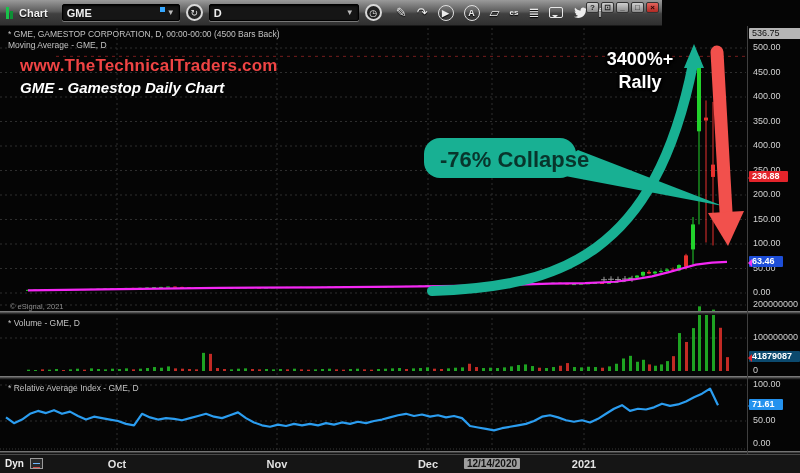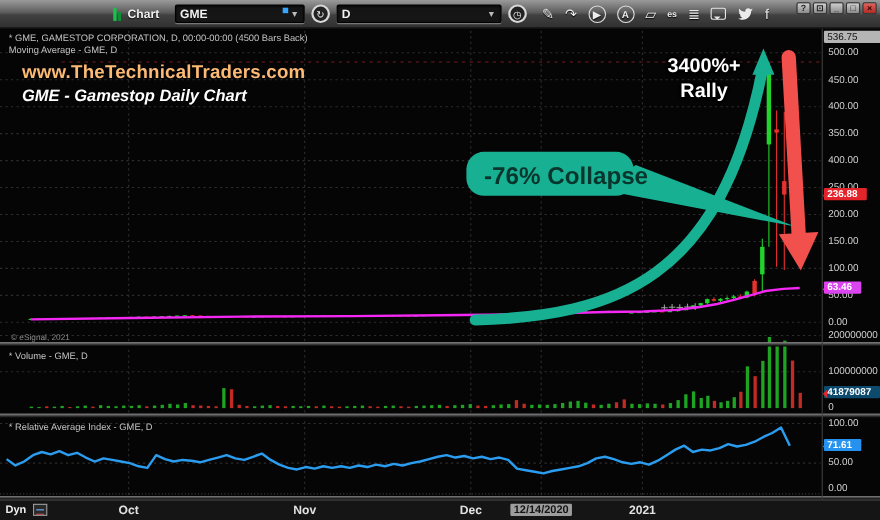--- a/index.html
+++ b/index.html
@@ -1,22 +1,22 @@
 <!DOCTYPE html>
 <html><head>
 <meta charset="utf-8">
 <style>
   html,body{margin:0;padding:0;background:#000;width:800px;height:473px;overflow:hidden;
     font-family:"Liberation Sans",sans-serif;-webkit-font-smoothing:antialiased;}
   #stage{position:relative;width:800px;height:473px;background:#050505;}
 
   
-  #toolbar{position:absolute;left:0;top:0;width:800px;height:26px;z-index:6;
+  #toolbar{position:absolute;left:0;top:0;width:662px;height:26px;z-index:6;
     background:linear-gradient(#9a9a9a,#5d5d5d 45%,#404040 55%,#303030);
-    border-bottom:1px solid #1a1a1a;display:flex;align-items:center;gap:6px;padding:0 4px;box-sizing:border-box;justify-content:center;}
+    border-bottom:1px solid #1a1a1a;display:flex;align-items:center;gap:6px;padding:0 4px;box-sizing:border-box;}
   .chartbadge{display:flex;align-items:flex-end;gap:1px;height:12px;margin-left:2px;}
   .chartbadge i{display:block;width:3px;background:#19c24a;}
   .chartbadge i:nth-child(1){height:12px;} .chartbadge i:nth-child(2){height:8px;background:#0e8f36;}
   .applabel{color:#f2f2f2;font-size:11px;font-weight:bold;text-shadow:0 1px 1px #000;margin-right:8px;}
   .field{position:relative;height:17px;background:#151515;border:1px solid #000;border-radius:2px;
     box-shadow:inset 0 1px 2px #000, 0 1px 0 #777;color:#f0f0f0;font-size:11px;font-weight:bold;
     display:flex;align-items:center;padding:0 4px;box-sizing:border-box;}
   .field .caret{margin-left:auto;color:#bbb;font-size:8px;}
   .field.symbol{width:118px;} .field.interval{width:150px;}
   .bluedot{position:absolute;right:14px;top:2px;width:5px;height:5px;background:#35a7ff;}
@@ -34,40 +34,40 @@
   .winbtn.close{background:linear-gradient(#e2635c,#b02a24);color:#2a0000;}
 
   
   .sep{position:absolute;left:0;width:800px;z-index:3;height:4px;
     background:linear-gradient(#8d8d8d,#2e2e2e 60%,#000);}
   #axis-border{position:absolute;left:747px;top:26px;width:1px;height:428px;background:#3f3f3f;z-index:3;}
   #rightaxis{position:absolute;left:748px;top:26px;width:52px;height:428px;z-index:4;}
   .tick{position:absolute;left:5px;color:#d2d2d2;font-size:9px;white-space:nowrap;}
   .tick.special{left:1px;padding:0 8px 1px 3px;border-radius:1px;font-weight:bold;color:#fff;}
   .tick.cursor{background:#b5b5b5;color:#111;font-weight:normal;width:42px;}
-  .tick.last{background:#e3242b;} .tick.ma{background:#d946ef;}
+  .tick.last{background:#e3242b;} .tick.ma{background:#1d4ed8;}
   .tick.vol{background:#0c4a6e;} .tick.rsi{background:#2492ee;}
   .tick.special::before{content:"";position:absolute;left:-5px;top:3px;border:4px solid transparent;}
   .tick.last::before{border-right-color:#e3242b;} .tick.ma::before{border-right-color:#f431f4;}
   .tick.vol::before{border-right-color:#e3242b;} .tick.rsi::before{border-right-color:#2492ee;}
 
   
   #axisbar{position:absolute;left:0;top:454px;width:800px;height:19px;z-index:5;background:#151515;
     border-top:1px solid #4a4a4a;}
   .dyn{position:absolute;left:5px;top:3px;color:#f0f0f0;font-size:10px;font-weight:bold;}
   .dynicon{position:absolute;left:30px;top:3px;width:13px;height:11px;background:#2a2a2a;border:1px solid #9a9a9a;
     box-sizing:border-box;}
   .dynicon::after{content:"";position:absolute;left:2px;top:4px;width:7px;height:3px;border-top:1px solid #6fb7ff;border-bottom:1px solid #d05050;}
   .mlabel{position:absolute;top:3px;transform:translateX(-50%);color:#e2e2e2;font-size:11px;font-weight:bold;}
   .mlabel.hl{background:#9d9d9d;color:#141414;padding:0 3px;font-size:10px;border-radius:1px;}
 
   
   .ovl{position:absolute;z-index:4;white-space:nowrap;}
   .legend{color:#c3c3c3;font-size:8.5px;}
-  .url{color:#fdba74;font-size:17px;font-weight:bold;letter-spacing:.2px;}
+  .url{color:#ef4444;font-size:17px;font-weight:bold;letter-spacing:.2px;}
   .ctitle{color:#fff;font-size:15px;font-weight:bold;font-style:italic;}
   .copyright{color:#8d8d8d;font-size:7.5px;}
   .rally{color:#fff;font-size:18px;font-weight:bold;width:112px;text-align:center;
     text-shadow:2px 2px 2px #000,-1px -1px 2px #000,1px -1px 2px #000,-1px 1px 2px #000;}
   .collapse{color:#08352c;font-size:22px;font-weight:bold;z-index:5;}
 
   #plot{position:absolute;left:0;top:0;z-index:2;}
 </style>
 </head>
 <body>

